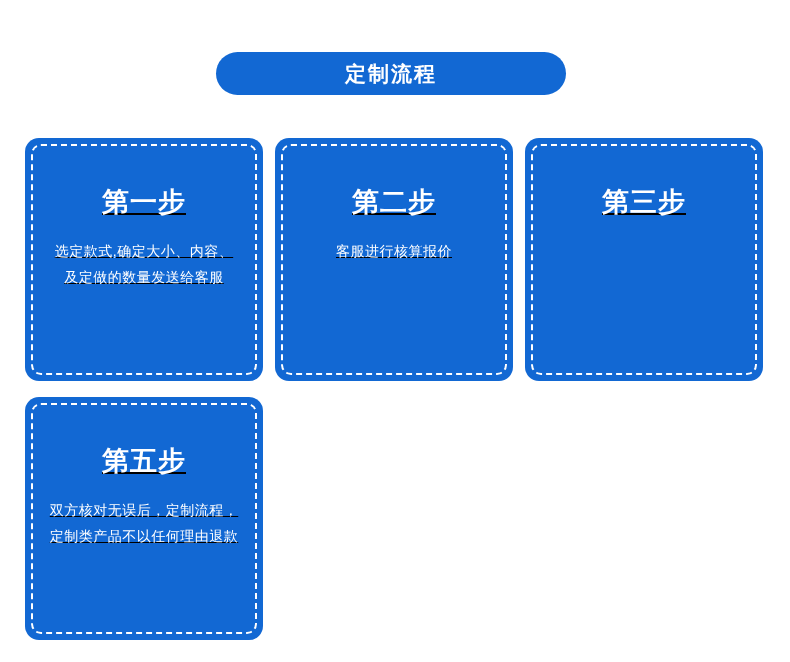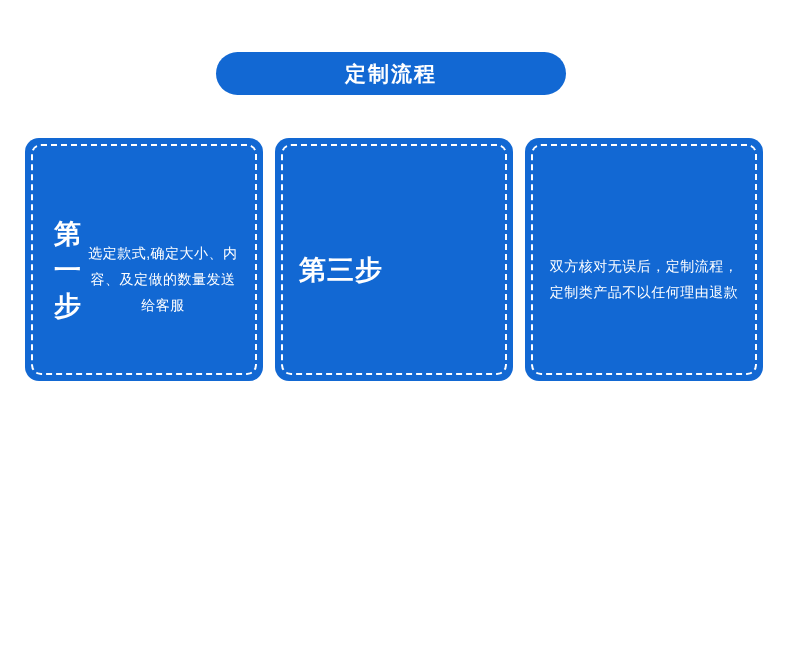--- a/index.html
+++ b/index.html
@@ -55,23 +55,24 @@
     box-sizing: border-box;
     padding: 6px;
   }
   .card-inner {
     width: 100%;
     height: 100%;
     border: 2px dashed #ffffff;
     border-radius: 10px;
     box-sizing: border-box;
     display: flex;
-    flex-direction: row;
+    flex-direction: column;
     align-items: center;
     padding: 38px 16px 0 16px;
+    text-decoration: underline;
   }
   .step-title {
     color: #ffffff;
     font-size: 27px;
     font-weight: bold;
     letter-spacing: 1px;
     margin-bottom: 18px;
     text-align: center;
   }
   .step-desc {
@@ -93,29 +94,36 @@
 
   <div class="grid">
 
     <div class="card">
       <div class="card-inner">
         <div class="step-title">第一步</div>
         <div class="step-desc">选定款式,确定大小、内容、及定做的数量发送给客服</div>
       </div>
     </div>
 
+    <div class="card">
+      <div class="card-inner">
+        <div class="step-title">第二步</div>
+        <div class="step-desc">客服进行核算报价</div>
+      </div>
+    </div>
 
     <div class="card">
       <div class="card-inner">
         <div class="step-title">第三步</div>
       </div>
     </div>
 
 
     <div class="card">
       <div class="card-inner">
+        <div class="step-title">第五步</div>
         <div class="step-desc">双方核对无误后，定制流程，定制类产品不以任何理由退款</div>
       </div>
     </div>
 
 
   </div>
 </div>
 
 </body></html>

